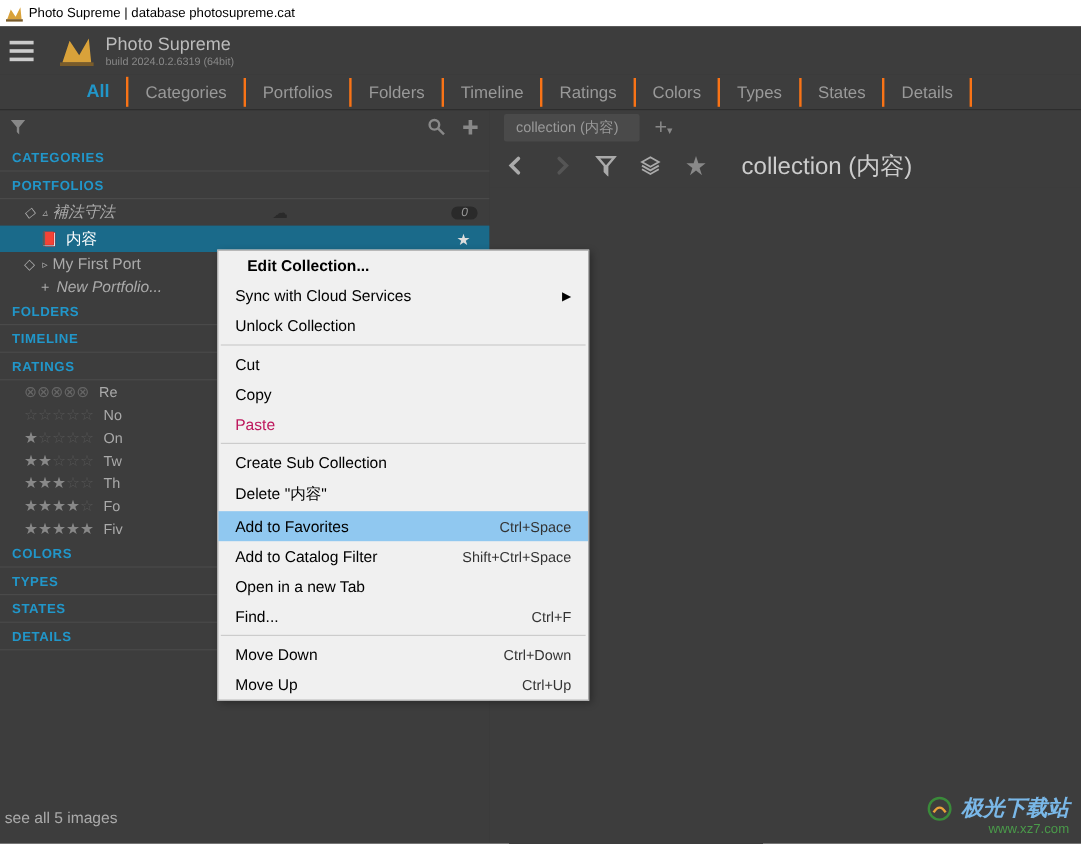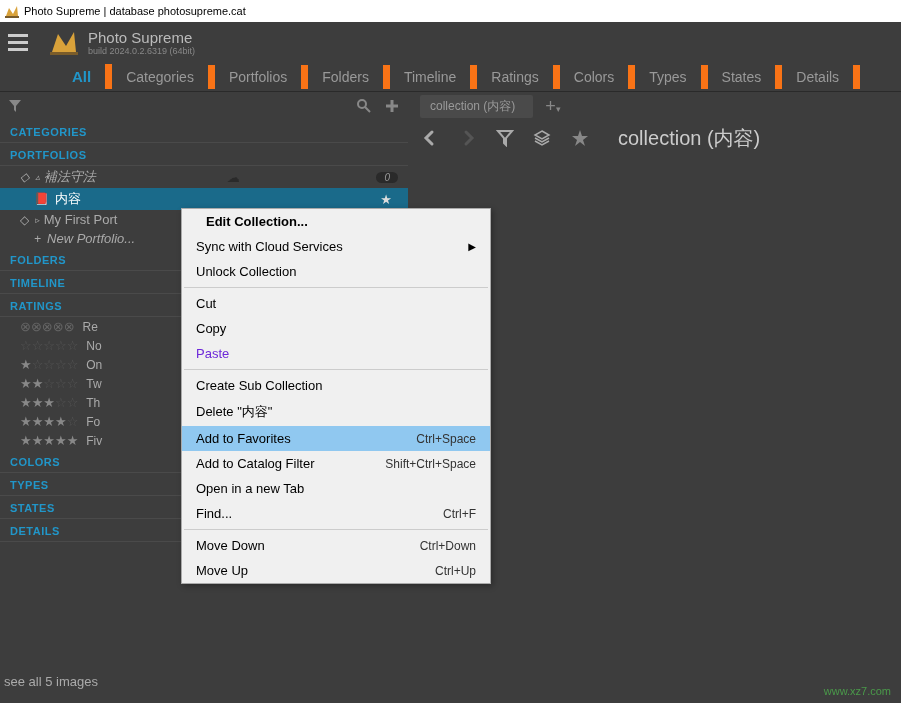--- a/index.html
+++ b/index.html
@@ -11,21 +11,21 @@
 .app-window { background: #3d3d3d; height: 681px; width: 100%; display: flex; flex-direction: column; }
 
 .header-bar { height: 40px; background: #3d3d3d; display: flex; align-items: center; padding: 0 8px; }
 .hamburger { width: 28px; height: 28px; display: flex; flex-direction: column; justify-content: center; gap: 4px; cursor: pointer; margin-right: 12px; }
 .hamburger span { height: 3px; background: #ccc; width: 20px; }
 .app-logo { width: 32px; height: 32px; margin-right: 8px; display:flex; align-items:center; justify-content:center; }
 .app-title { color: #bbb; font-size: 15px; }
 .app-subtitle { color: #888; font-size: 9px; }
 
 .nav-tabs { height: 30px; background: #3d3d3d; display: flex; align-items: center; padding-left: 58px; border-bottom: 1px solid #2a2a2a; }
-.nav-tab { color: #999; font-size: 14px; padding: 4px 14px; cursor: pointer; border-right: 7px solid #f97316; }
+.nav-tab { color: #999; font-size: 14px; padding: 4px 14px; cursor: pointer; border-right: 2px solid #f97316; }
 .nav-tab.active { color: #2196c9; font-weight: bold; font-size: 15px; }
 
 .main-content { flex: 1; display: flex; }
 
 .sidebar { width: 408px; background: #3d3d3d; color: #ccc; font-size: 12px; overflow: hidden; position: relative; }
 .sidebar-toolbar { height: 28px; display: flex; align-items: center; padding: 0 8px; justify-content: space-between; }
 .sidebar-toolbar-right { display: flex; gap: 12px; }
 .toolbar-icon { color: #999; font-size: 16px; cursor: pointer; }
 
 .section-header { color: #2196c9; font-size: 11px; font-weight: bold; padding: 4px 10px; letter-spacing: 0.5px; border-bottom: 1px solid #4a4a4a; margin-top: 2px; }
@@ -55,21 +55,21 @@
 
 .content-toolbar { height: 36px; display: flex; align-items: center; padding: 0 12px; gap: 18px; background: #3d3d3d; }
 .content-toolbar .tb-icon { color: #888; font-size: 18px; cursor: pointer; }
 .content-toolbar .tb-icon.disabled { color: #555; }
 .content-title { color: #ccc; font-size: 20px; margin-left: 10px; }
 
 .context-menu { position: absolute; left: 181px; top: 208px; width: 310px; background: #f0f0f0; border: 1px solid #aaa; box-shadow: 2px 2px 6px rgba(0,0,0,0.3); z-index: 100; font-size: 13px; color: #000; }
 .menu-item { padding: 5px 14px; display: flex; justify-content: space-between; align-items: center; cursor: pointer; }
 .menu-item.bold { font-weight: bold; padding-left: 24px; }
 .menu-item.highlighted { background: #90c8f0; }
-.menu-item.disabled { color: #6d28d9; }
+.menu-item.disabled { color: #be185d; }
 .menu-sep { height: 1px; background: #ccc; margin: 3px 2px; }
 .menu-arrow { font-size: 10px; }
 .menu-shortcut { color: #333; font-size: 12px; }
 
 .watermark { position: absolute; right: 10px; bottom: 6px; text-align: right; }
 .watermark-line1 { color: #7ab8e8; font-size: 18px; font-style: italic; font-weight: bold; }
 .watermark-line2 { color: #4a9a4a; font-size: 11px; }
 .wm-logo { display:inline-block; width:22px; height:22px; vertical-align:middle; margin-right:2px; }
 
 svg { display: block; }
@@ -342,14 +342,23 @@
       <span>Move Down</span>
       <span class="menu-shortcut">Ctrl+Down</span>
     </div>
   <div class="menu-item">
       <span>Move Up</span>
       <span class="menu-shortcut">Ctrl+Up</span>
     </div>
 </div>
 
 <div class="watermark">
+  <div class="watermark-line1">
+    <span class="wm-logo">
+      <svg width="22" height="22" viewBox="0 0 22 22">
+          <circle cx="11" cy="11" r="9" fill="none" stroke="#3a8a3a" stroke-width="2"></circle>
+          <path d="M6 14 Q11 6 16 14" fill="none" stroke="#e8a23a" stroke-width="2"></path>
+        </svg>
+    </span>
+    <span>极光下载站</span>
+  </div>
   <div class="watermark-line2">www.xz7.com</div>
 </div>
 
 </body></html>

